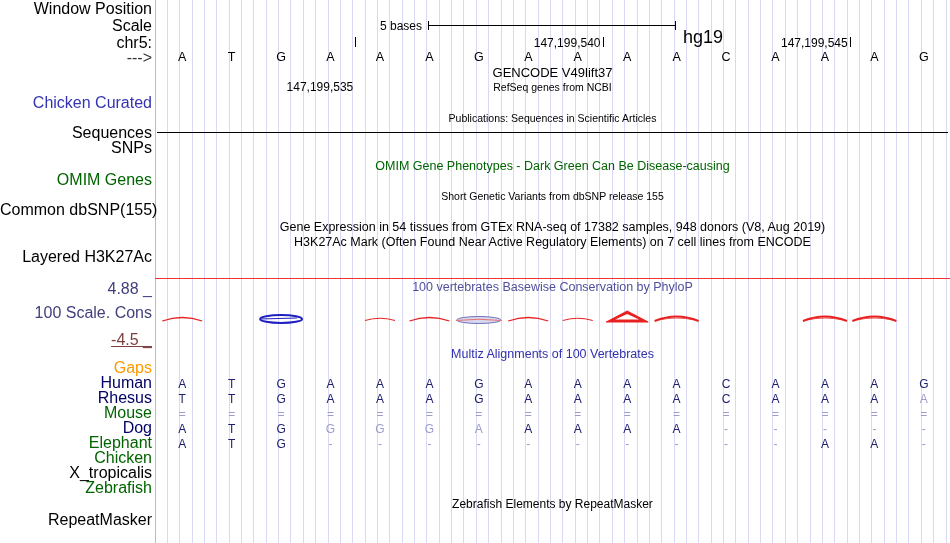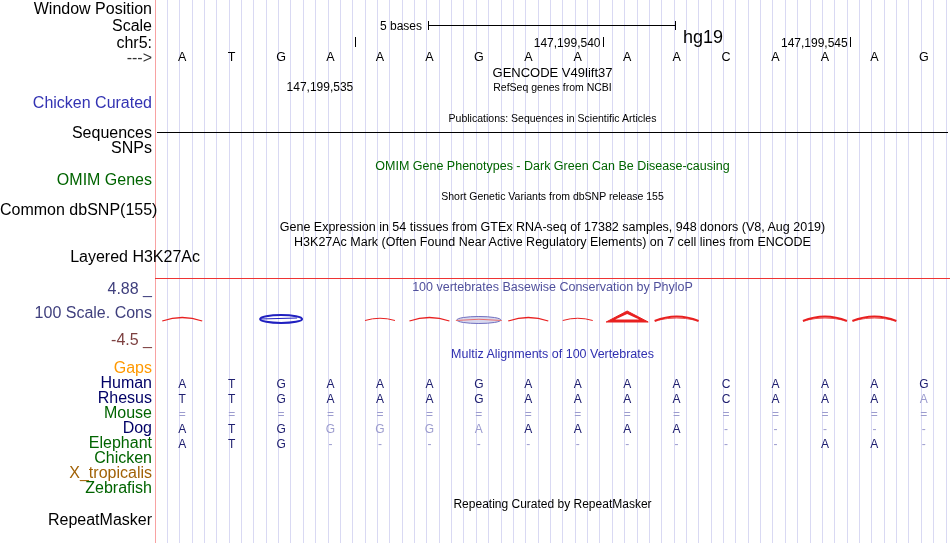--- a/index.html
+++ b/index.html
@@ -120,46 +120,46 @@
   <div id="labels-layer">
       <div class="left-label" style="top: 2px; color: rgb(0, 0, 0);">Window Position</div>
       <div class="left-label" style="top: 19px; color: rgb(0, 0, 0);">Scale</div>
       <div class="left-label" style="top: 36px; color: rgb(0, 0, 0);">chr5:</div>
       <div class="left-label" style="top: 51px; color: rgb(51, 51, 51);">---&gt;</div>
       <div class="left-label" style="top: 96px; color: rgb(51, 51, 179);">Chicken Curated</div>
       <div class="left-label" style="top: 126px; color: rgb(0, 0, 0);">Sequences</div>
       <div class="left-label" style="top: 141px; color: rgb(0, 0, 0);">SNPs</div>
       <div class="left-label" style="top: 173px; color: rgb(0, 100, 0);">OMIM Genes</div>
       <div class="left-label" style="top: 203px; color: rgb(0, 0, 0);">Common dbSNP(155)</div>
-      <div class="left-label" style="top: 250px; color: rgb(0, 0, 0); padding-left: 48px;">Layered H3K27Ac</div>
+      <div class="left-label" style="top: 250px; color: rgb(0, 0, 0);">Layered H3K27Ac</div>
       <div class="left-label" style="top: 282px; color: rgb(63, 63, 125);">4.88 _</div>
       <div class="left-label" style="top: 306px; color: rgb(63, 63, 125);">100 Scale. Cons</div>
-      <div class="left-label" style="top: 333px; color: rgb(125, 64, 64);">-4.5 _</div>
+      <div class="left-label" style="top: 333px; color: rgb(125, 64, 64); text-decoration: underline;">-4.5 _</div>
       <div class="left-label" style="top: 361px; color: rgb(255, 153, 0);">Gaps</div>
       <div class="left-label" style="top: 376px; color: rgb(0, 0, 102);">Human</div>
       <div class="left-label" style="top: 391px; color: rgb(0, 0, 102);">Rhesus</div>
       <div class="left-label" style="top: 406px; color: rgb(0, 100, 0);">Mouse</div>
       <div class="left-label" style="top: 421px; color: rgb(0, 0, 102);">Dog</div>
       <div class="left-label" style="top: 436px; color: rgb(0, 100, 0);">Elephant</div>
       <div class="left-label" style="top: 451px; color: rgb(0, 100, 0);">Chicken</div>
-      <div class="left-label" style="top: 466px; color: #a16207;">X_tropicalis</div>
+      <div class="left-label" style="top: 466px; color: #000000;">X_tropicalis</div>
       <div class="left-label" style="top: 481px; color: rgb(0, 100, 0);">Zebrafish</div>
       <div class="left-label" style="top: 513px; color: rgb(0, 0, 0);">RepeatMasker</div>
     </div>
   <div id="center-layer">
       <div class="center-text" style="top: 66px; color: rgb(0, 0, 0); font-size: 13px;">GENCODE V49lift37</div>
       <div class="center-text" style="top: 81px; color: rgb(0, 0, 0); font-size: 10.5px;">RefSeq genes from NCBI</div>
       <div class="center-text" style="top: 112px; color: rgb(0, 0, 0); font-size: 10.5px;">Publications: Sequences in Scientific Articles</div>
       <div class="center-text" style="top: 160px; color: rgb(0, 100, 0); font-size: 12.5px;">OMIM Gene Phenotypes - Dark Green Can Be Disease-causing</div>
       <div class="center-text" style="top: 190px; color: rgb(0, 0, 0); font-size: 10.5px;">Short Genetic Variants from dbSNP release 155</div>
       <div class="center-text" style="top: 221px; color: rgb(0, 0, 0); font-size: 12.5px;">Gene Expression in 54 tissues from GTEx RNA-seq of 17382 samples, 948 donors (V8, Aug 2019)</div>
       <div class="center-text" style="top: 236px; color: rgb(0, 0, 0); font-size: 12.5px;">H3K27Ac Mark (Often Found Near Active Regulatory Elements) on 7 cell lines from ENCODE</div>
       <div class="center-text" style="top: 281px; color: rgb(80, 80, 156); font-size: 12.5px;">100 vertebrates Basewise Conservation by PhyloP</div>
       <div class="center-text" style="top: 348px; color: rgb(48, 48, 176); font-size: 12.5px;">Multiz Alignments of 100 Vertebrates</div>
-      <div class="center-text" style="top: 498px; color: rgb(0, 0, 0); font-size: 12px;">Repeating Curated by RepeatMasker</div>
+      <div class="center-text" style="top: 498px; color: rgb(0, 0, 0); font-size: 12px;">Zebrafish Elements by RepeatMasker</div>
     </div>
   <div id="sequence-layer">
       <div class="seq-cell" style="left: 182.22px;">A</div>
       <div class="seq-cell" style="left: 231.66px;">T</div>
       <div class="seq-cell" style="left: 281.1px;">G</div>
       <div class="seq-cell" style="left: 330.54px;">A</div>
       <div class="seq-cell" style="left: 379.98px;">A</div>
       <div class="seq-cell" style="left: 429.42px;">A</div>
       <div class="seq-cell" style="left: 478.86px;">G</div>
       <div class="seq-cell" style="left: 528.3px;">A</div>

